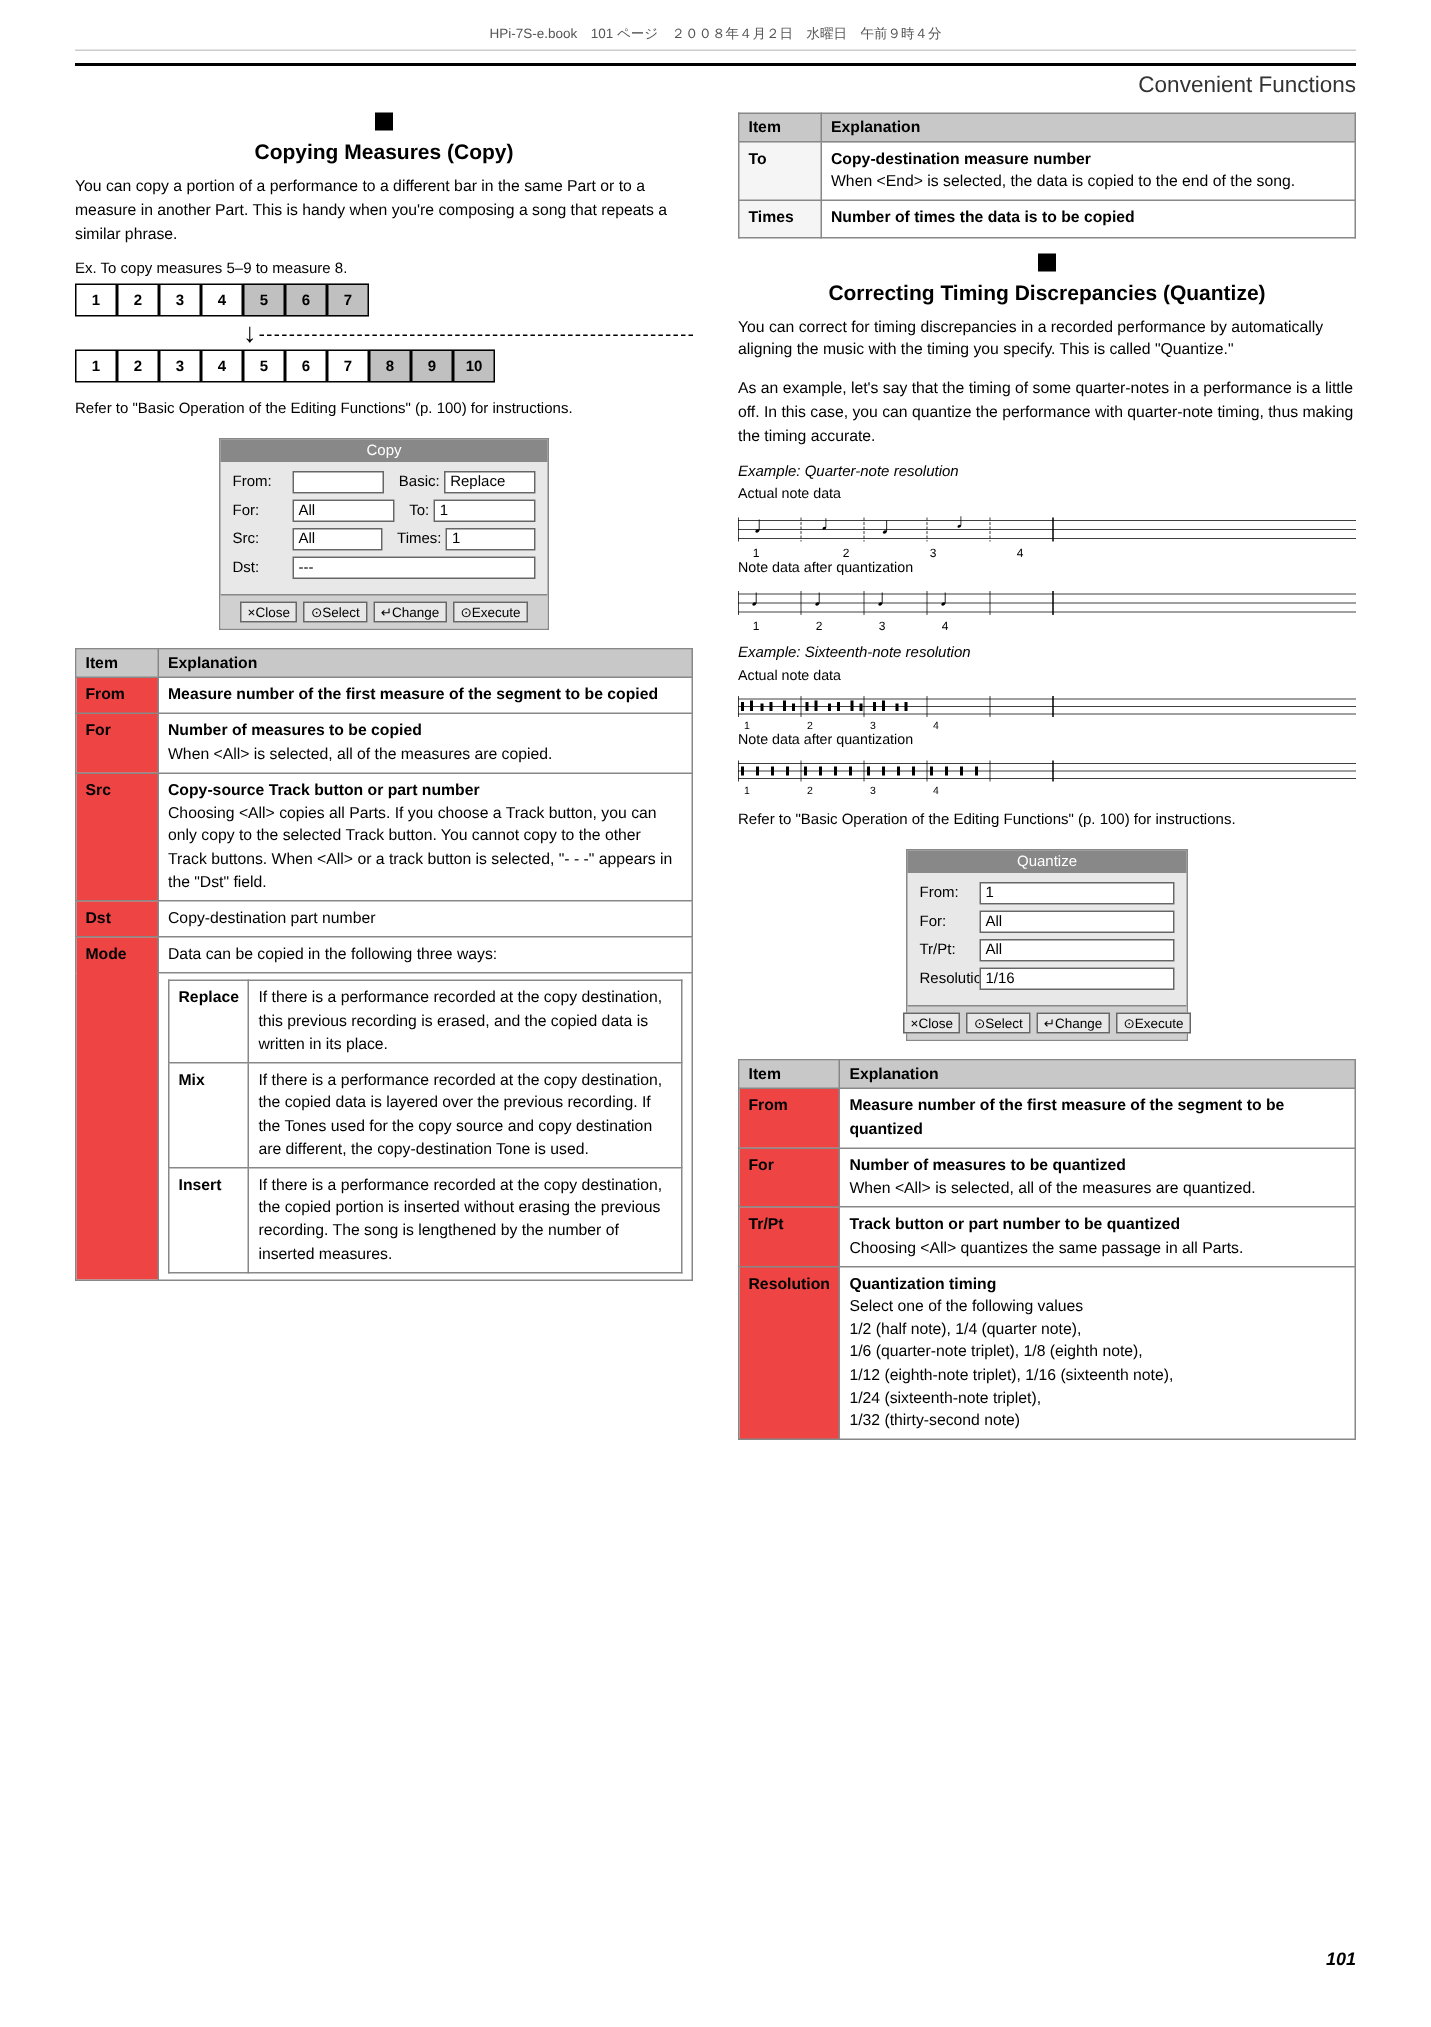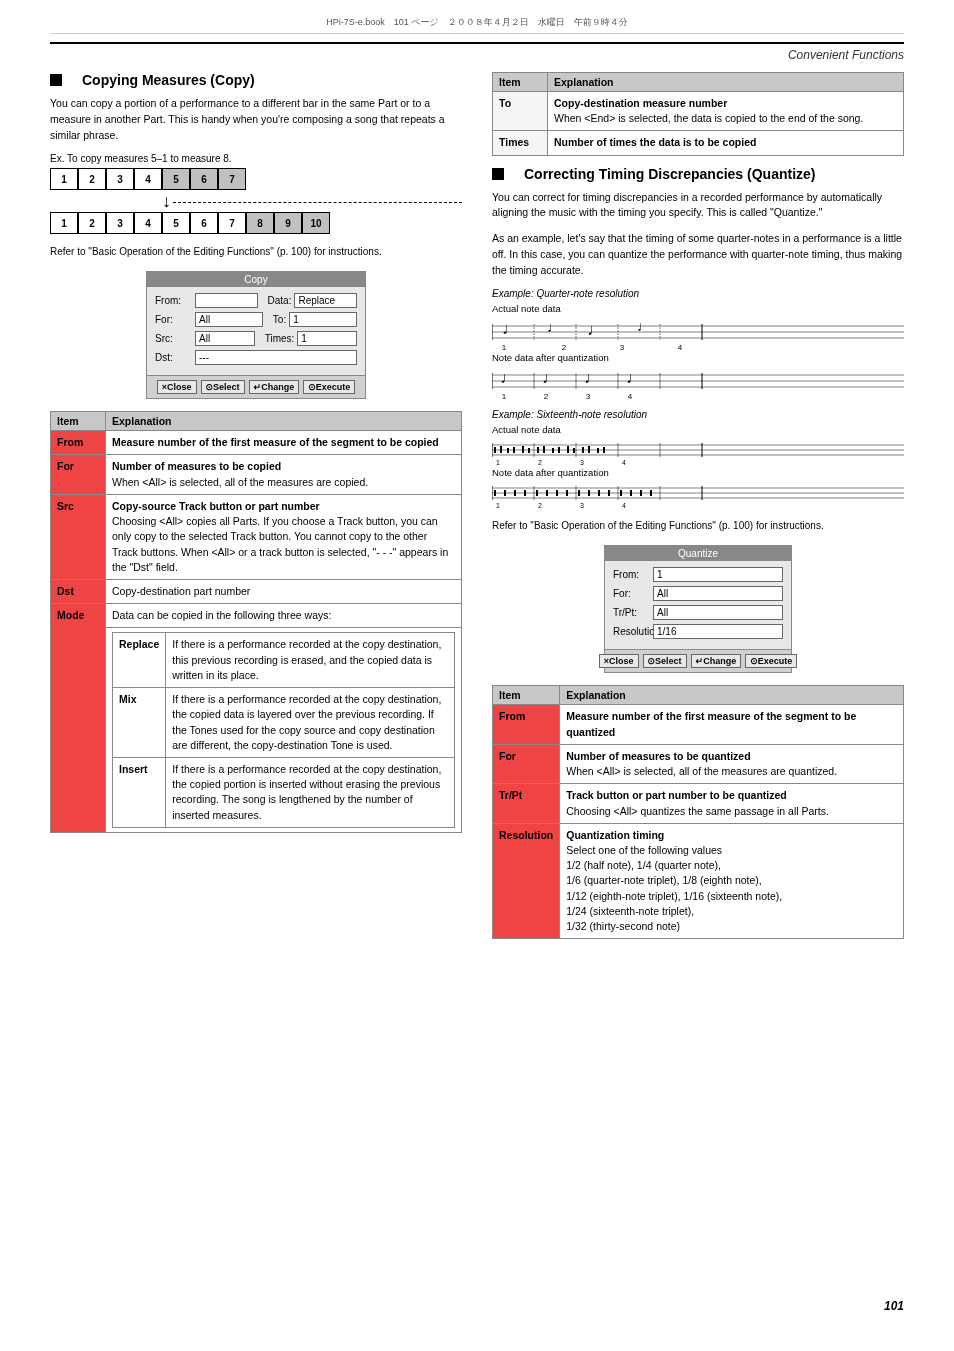--- a/index.html
+++ b/index.html
@@ -22,22 +22,21 @@
     }
 
     
     .header-rule {
       border: none;
       border-top: 2px solid #000;
       margin-bottom: 4px;
     }
     .header-right {
       text-align: right;
-      font-size: 12px;
-      font-style: italic;
+      font-size: 15px;
       color: #333;
       margin-bottom: 8px;
     }
 
     
     .page-number {
       position: absolute;
       bottom: 38px;
       right: 50px;
       font-size: 12px;
@@ -59,22 +58,23 @@
       flex: 1;
       min-width: 0;
     }
 
     
     .section-heading {
       font-size: 14px;
       font-weight: bold;
       display: flex;
       align-items: center;
-      gap: 20px;
+      gap: 6px;
       margin-bottom: 8px;
+      flex-direction: column;
     }
     .section-heading .square {
       display: inline-block;
       width: 12px;
       height: 12px;
       background: #000;
       flex-shrink: 0;
     }
 
     .section-desc {
@@ -154,21 +154,20 @@
       padding: 4px;
       border-top: 1px solid #888;
       background: #d0d0d0;
     }
     .dialog-btn {
       font-size: 9px;
       padding: 1px 4px;
       background: #e8e8e8;
       border: 1px solid #666;
       cursor: pointer;
-      font-weight: bold;
     }
 
     
     .main-table {
       width: 100%;
       border-collapse: collapse;
       font-size: 10.5px;
       margin-top: 10px;
     }
     .main-table th {
@@ -308,21 +307,21 @@
     <div class="col-left">
 
       <div class="section-heading">
         <span class="square"></span>
         <span>Copying Measures (Copy)</span>
       </div>
 
       <div class="section-desc">You can copy a portion of a performance to a different bar in the same Part or to a measure in another Part. This is handy when you're composing a song that repeats a similar phrase.</div>
 
       <div class="measure-diagram">
-        <div class="label">Ex. To copy measures 5–1 to measure 8.</div>
+        <div class="label">Ex. To copy measures 5–9 to measure 8.</div>
 
         <div class="measure-row">
           <div class="measure-cell">1</div>
           <div class="measure-cell">2</div>
           <div class="measure-cell">3</div>
           <div class="measure-cell">4</div>
           <div class="measure-cell highlighted">5</div>
           <div class="measure-cell highlighted">6</div>
           <div class="measure-cell highlighted">7</div>
         </div>
@@ -348,21 +347,21 @@
 
       <div class="refer-text">Refer to "Basic Operation of the Editing Functions" (p. 100) for instructions.</div>
 
       <div class="dialog-box">
         <div class="dialog-title">Copy</div>
         <div class="dialog-body">
           <div class="dialog-row">
             <span class="dialog-label">From:</span>
             <span class="dialog-field" style="width:35px;">&nbsp;</span>
             <span style="width:10px;"></span>
-            <span style="font-size:10px;margin-right:3px;">Data:</span>
+            <span style="font-size:10px;margin-right:3px;">Basic:</span>
             <span class="dialog-field" style="width:55px;">Replace</span>
           </div>
           <div class="dialog-row">
             <span class="dialog-label">For:</span>
             <span class="dialog-field" style="width:35px;">All</span>
             <span style="width:10px;"></span>
             <span style="font-size:10px;margin-right:3px;text-align:right;">To:</span>
             <span class="dialog-field" style="width:25px;">1</span>
           </div>
           <div class="dialog-row">

